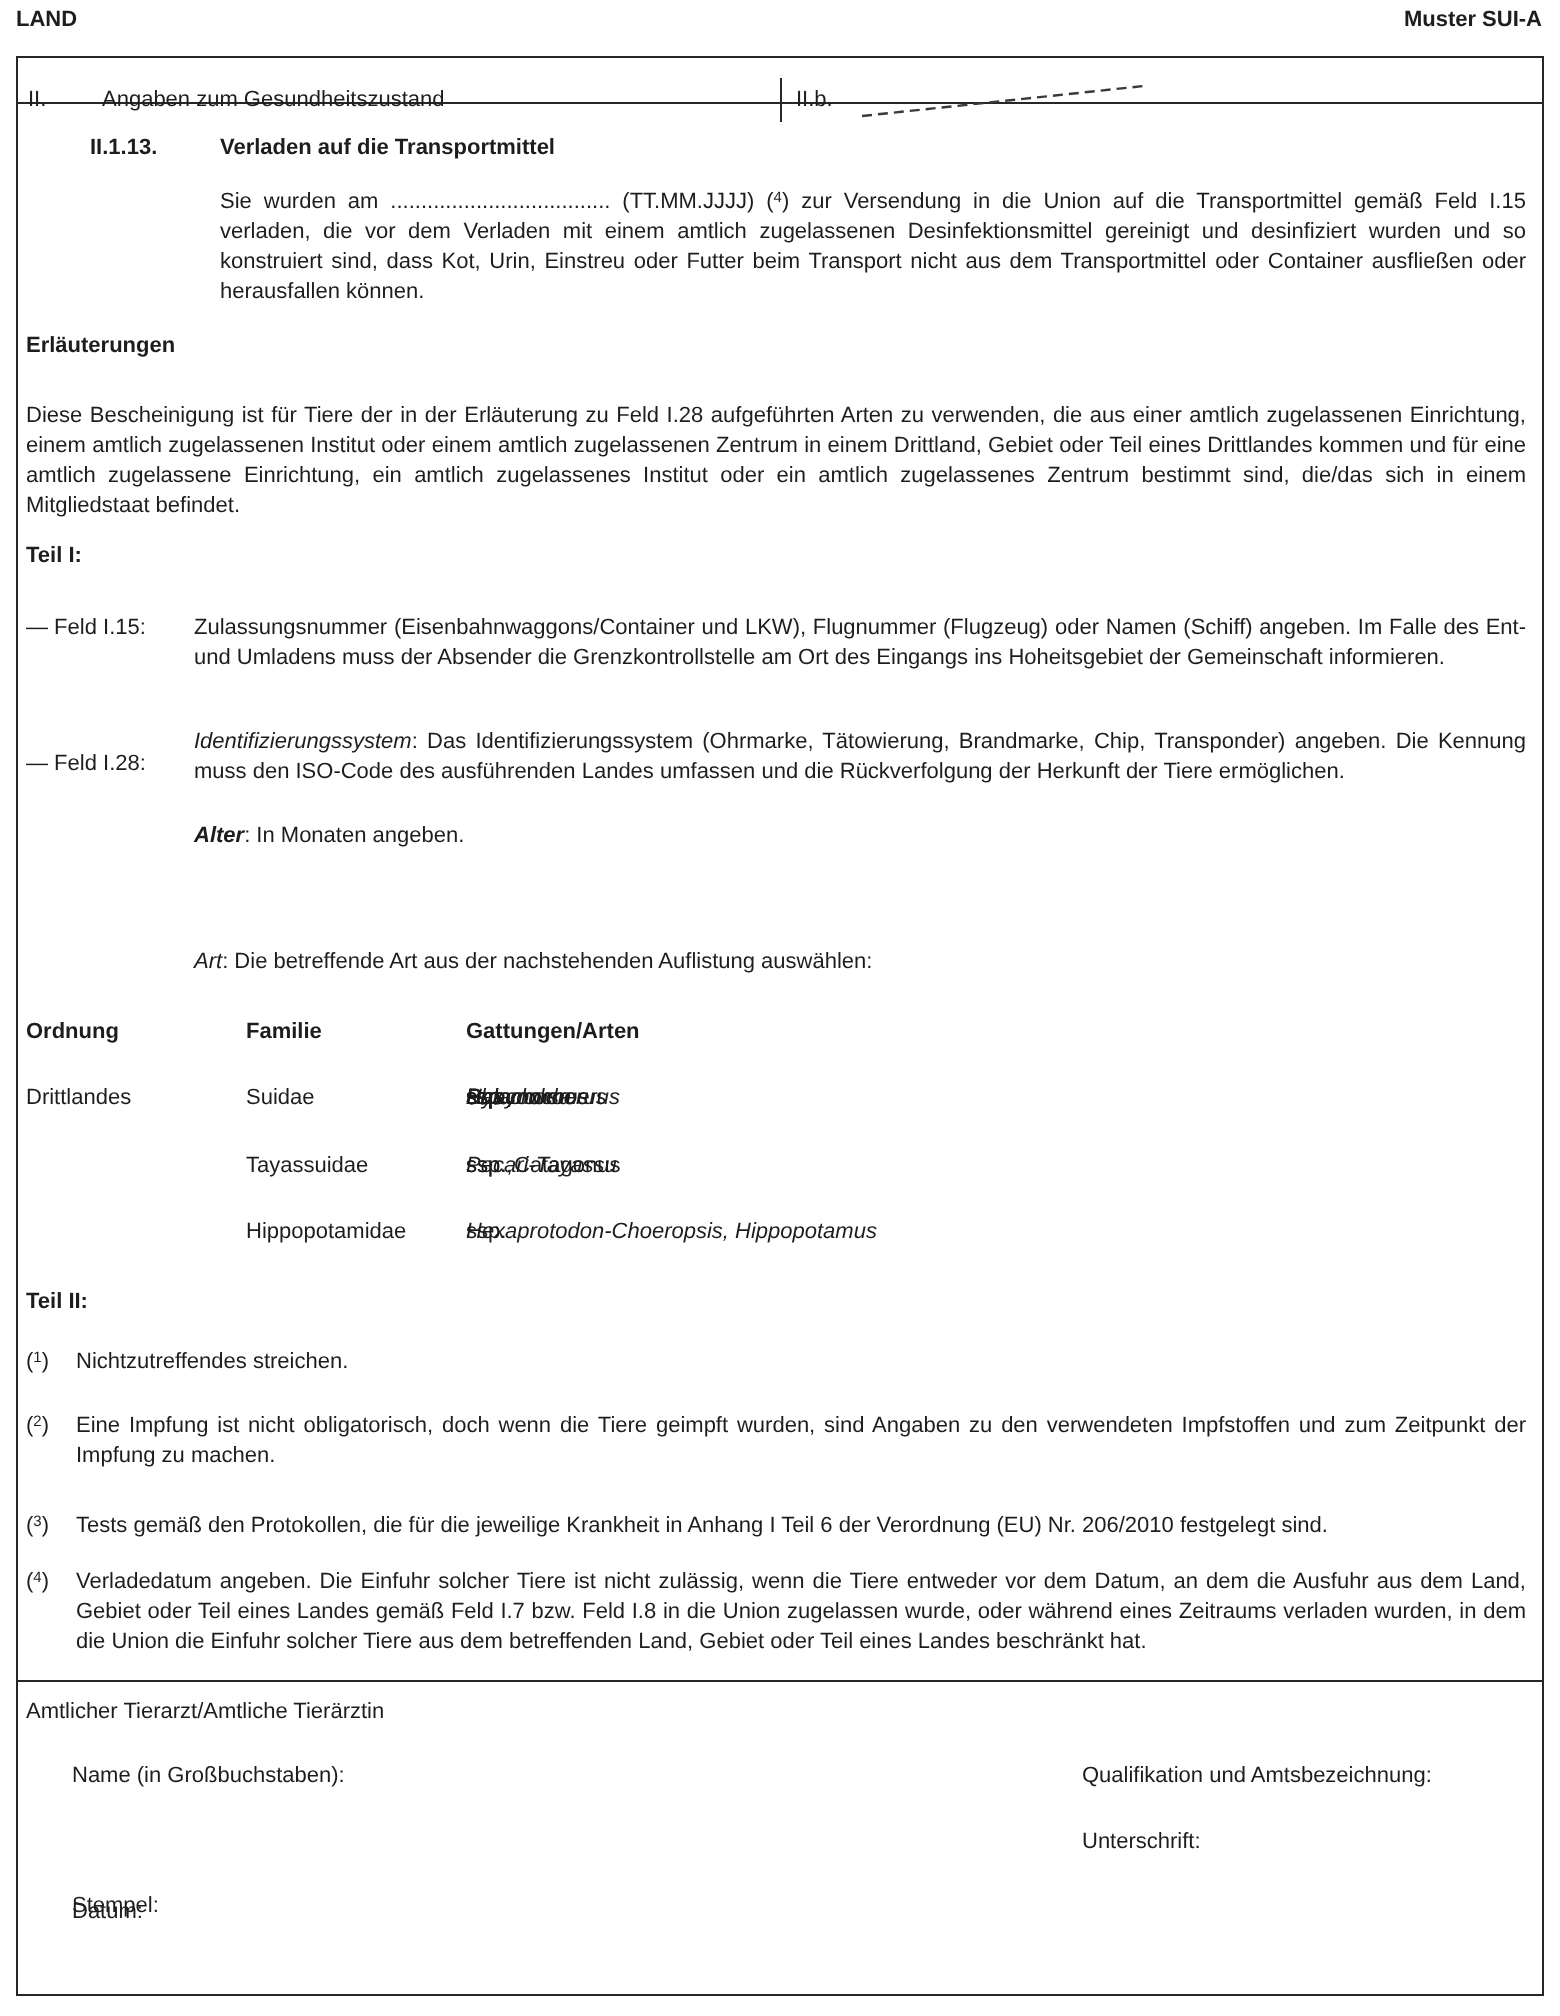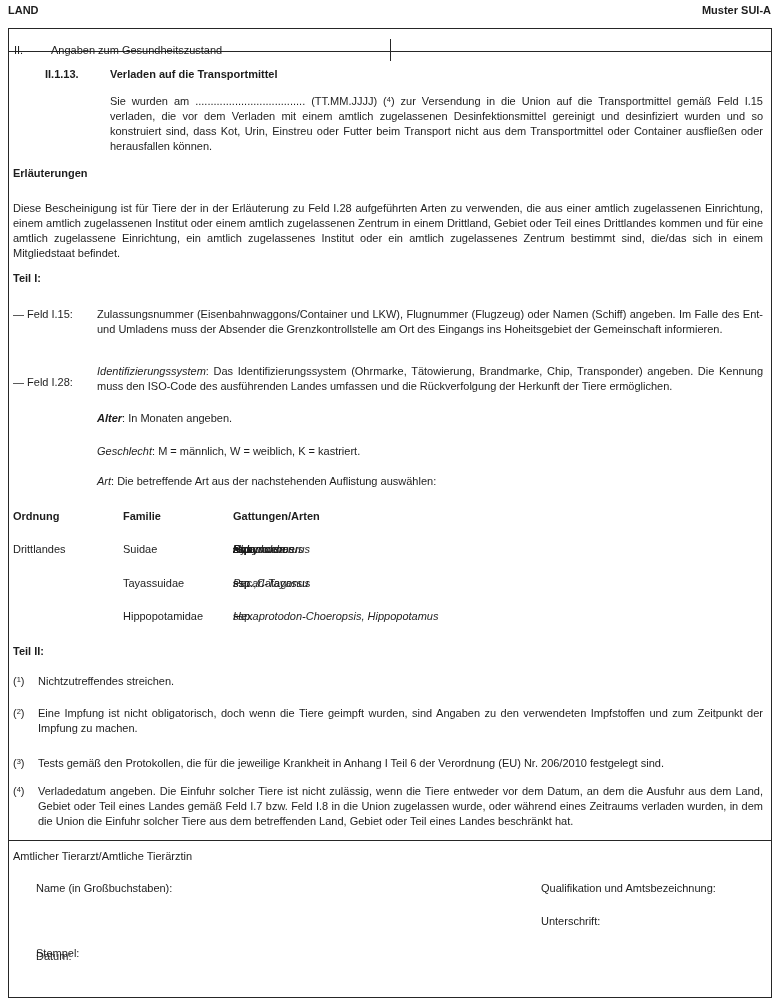--- a/index.html
+++ b/index.html
@@ -50,20 +50,26 @@
 <div class="abs masthead-left b">LAND</div>
 <div class="abs masthead-right b">Muster SUI-A</div>
 
 <div class="abs doc">
 
   <div class="abs hdr-row">
     <div class="hdr-cell hdr-c1">
       <span class="num">II.</span>
       <span>Angaben zum Gesundheitszustand</span>
     </div>
+    <div class="hdr-cell hdr-c3">
+      <svg width="183" height="21">
+        <line x1="40" y1="19" x2="181" y2="4" stroke="#3a3a3a" stroke-width="1.2" stroke-dasharray="5,3"></line>
+      </svg>
+      <span style="position:relative;">II.b.</span>
+    </div>
   </div>
 
   <div class="abs b" style="left:36px;top:38px;">II.1.13.</div>
   <div class="abs b" style="left:101px;top:38px;">Verladen auf die Transportmittel</div>
   <div class="abs just" style="left:101px;top:65px;width:653px;"><span>Sie wurden am  .................................... (TT.MM.JJJJ) (</span><sup>4</sup><span>) zur Versendung in die Union auf die Transportmittel gemäß Feld I.15 verladen, die vor dem Verladen mit einem amtlich zugelassenen Desinfektionsmittel gereinigt und desinfiziert wurden und so konstruiert sind, dass Kot, Urin, Einstreu oder Futter beim Transport nicht aus dem Transportmittel oder Container ausfließen oder herausfallen können.</span></div>
 
   <div class="abs b" style="left:4px;top:137px;">Erläuterungen</div>
   <div class="abs just" style="left:4px;top:172px;width:750px;">Diese Bescheinigung ist für Tiere der in der Erläuterung zu Feld I.28 aufgeführten Arten zu verwenden, die aus einer amtlich zugelassenen Einrichtung, einem amtlich zugelassenen Institut oder einem amtlich zugelassenen Zentrum in einem Drittland, Gebiet oder Teil eines Drittlandes kommen und für eine amtlich zugelassene Einrichtung, ein amtlich zugelassenes Institut oder ein amtlich zugelassenes Zentrum bestimmt sind, die/das sich in einem Mitgliedstaat befindet.</div>
 
   <div class="abs b" style="left:4px;top:242px;text-align:center;">Teil I:</div>
@@ -72,21 +78,20 @@
     <div class="abs" style="left:4px;top:278px;white-space:nowrap;">— Feld I.15:</div>
     <div class="abs just" style="left:88px;top:278px;width:666px;"><span>Zulassungsnummer (Eisenbahnwaggons/Container und LKW), Flugnummer (Flugzeug) oder Namen (Schiff) angeben. Im Falle des Ent- und Umladens muss der Absender die Grenzkontrollstelle am Ort des Eingangs ins Hoheitsgebiet der Gemeinschaft informieren.</span></div>
   </div>
 
   <div>
     <div class="abs" style="left:4px;top:346px;white-space:nowrap;">— Feld I.28:</div>
     <div class="abs just" style="left:88px;top:335px;width:666px;"><span style="font-style: italic;">Identifizierungssystem</span><span>: Das Identifizierungssystem (Ohrmarke, Tätowierung, Brandmarke, Chip, Transponder) angeben. Die Kennung muss den ISO-Code des ausführenden Landes umfassen und die Rückverfolgung der Herkunft der Tiere ermöglichen.</span></div>
   </div>
 
   <div class="abs" style="left:88px;top:382px;"><span style="font-style: italic; font-weight: bold;">Alter</span><span>: In Monaten angeben.</span></div>
-  <div class="abs" style="left:88px;top:415px;"><span style="font-style: italic;">Geschlecht</span><span>: M = männlich, W = weiblich, K = kastriert.</span></div>
   <div class="abs" style="left:88px;top:445px;"><span style="font-style: italic;">Art</span><span>: Die betreffende Art aus der nachstehenden Auflistung auswählen:</span></div>
 
   <div>
     <div class="abs trow b" style="top:480px;">
       <span class="col-ordnung">Ordnung</span>
       <span class="col-familie">Familie</span>
       <span class="col-arten">Gattungen/Arten</span>
     </div>
     <div class="abs trow" style="top:513px;">
       <span class="col-ordnung">Drittlandes</span>

